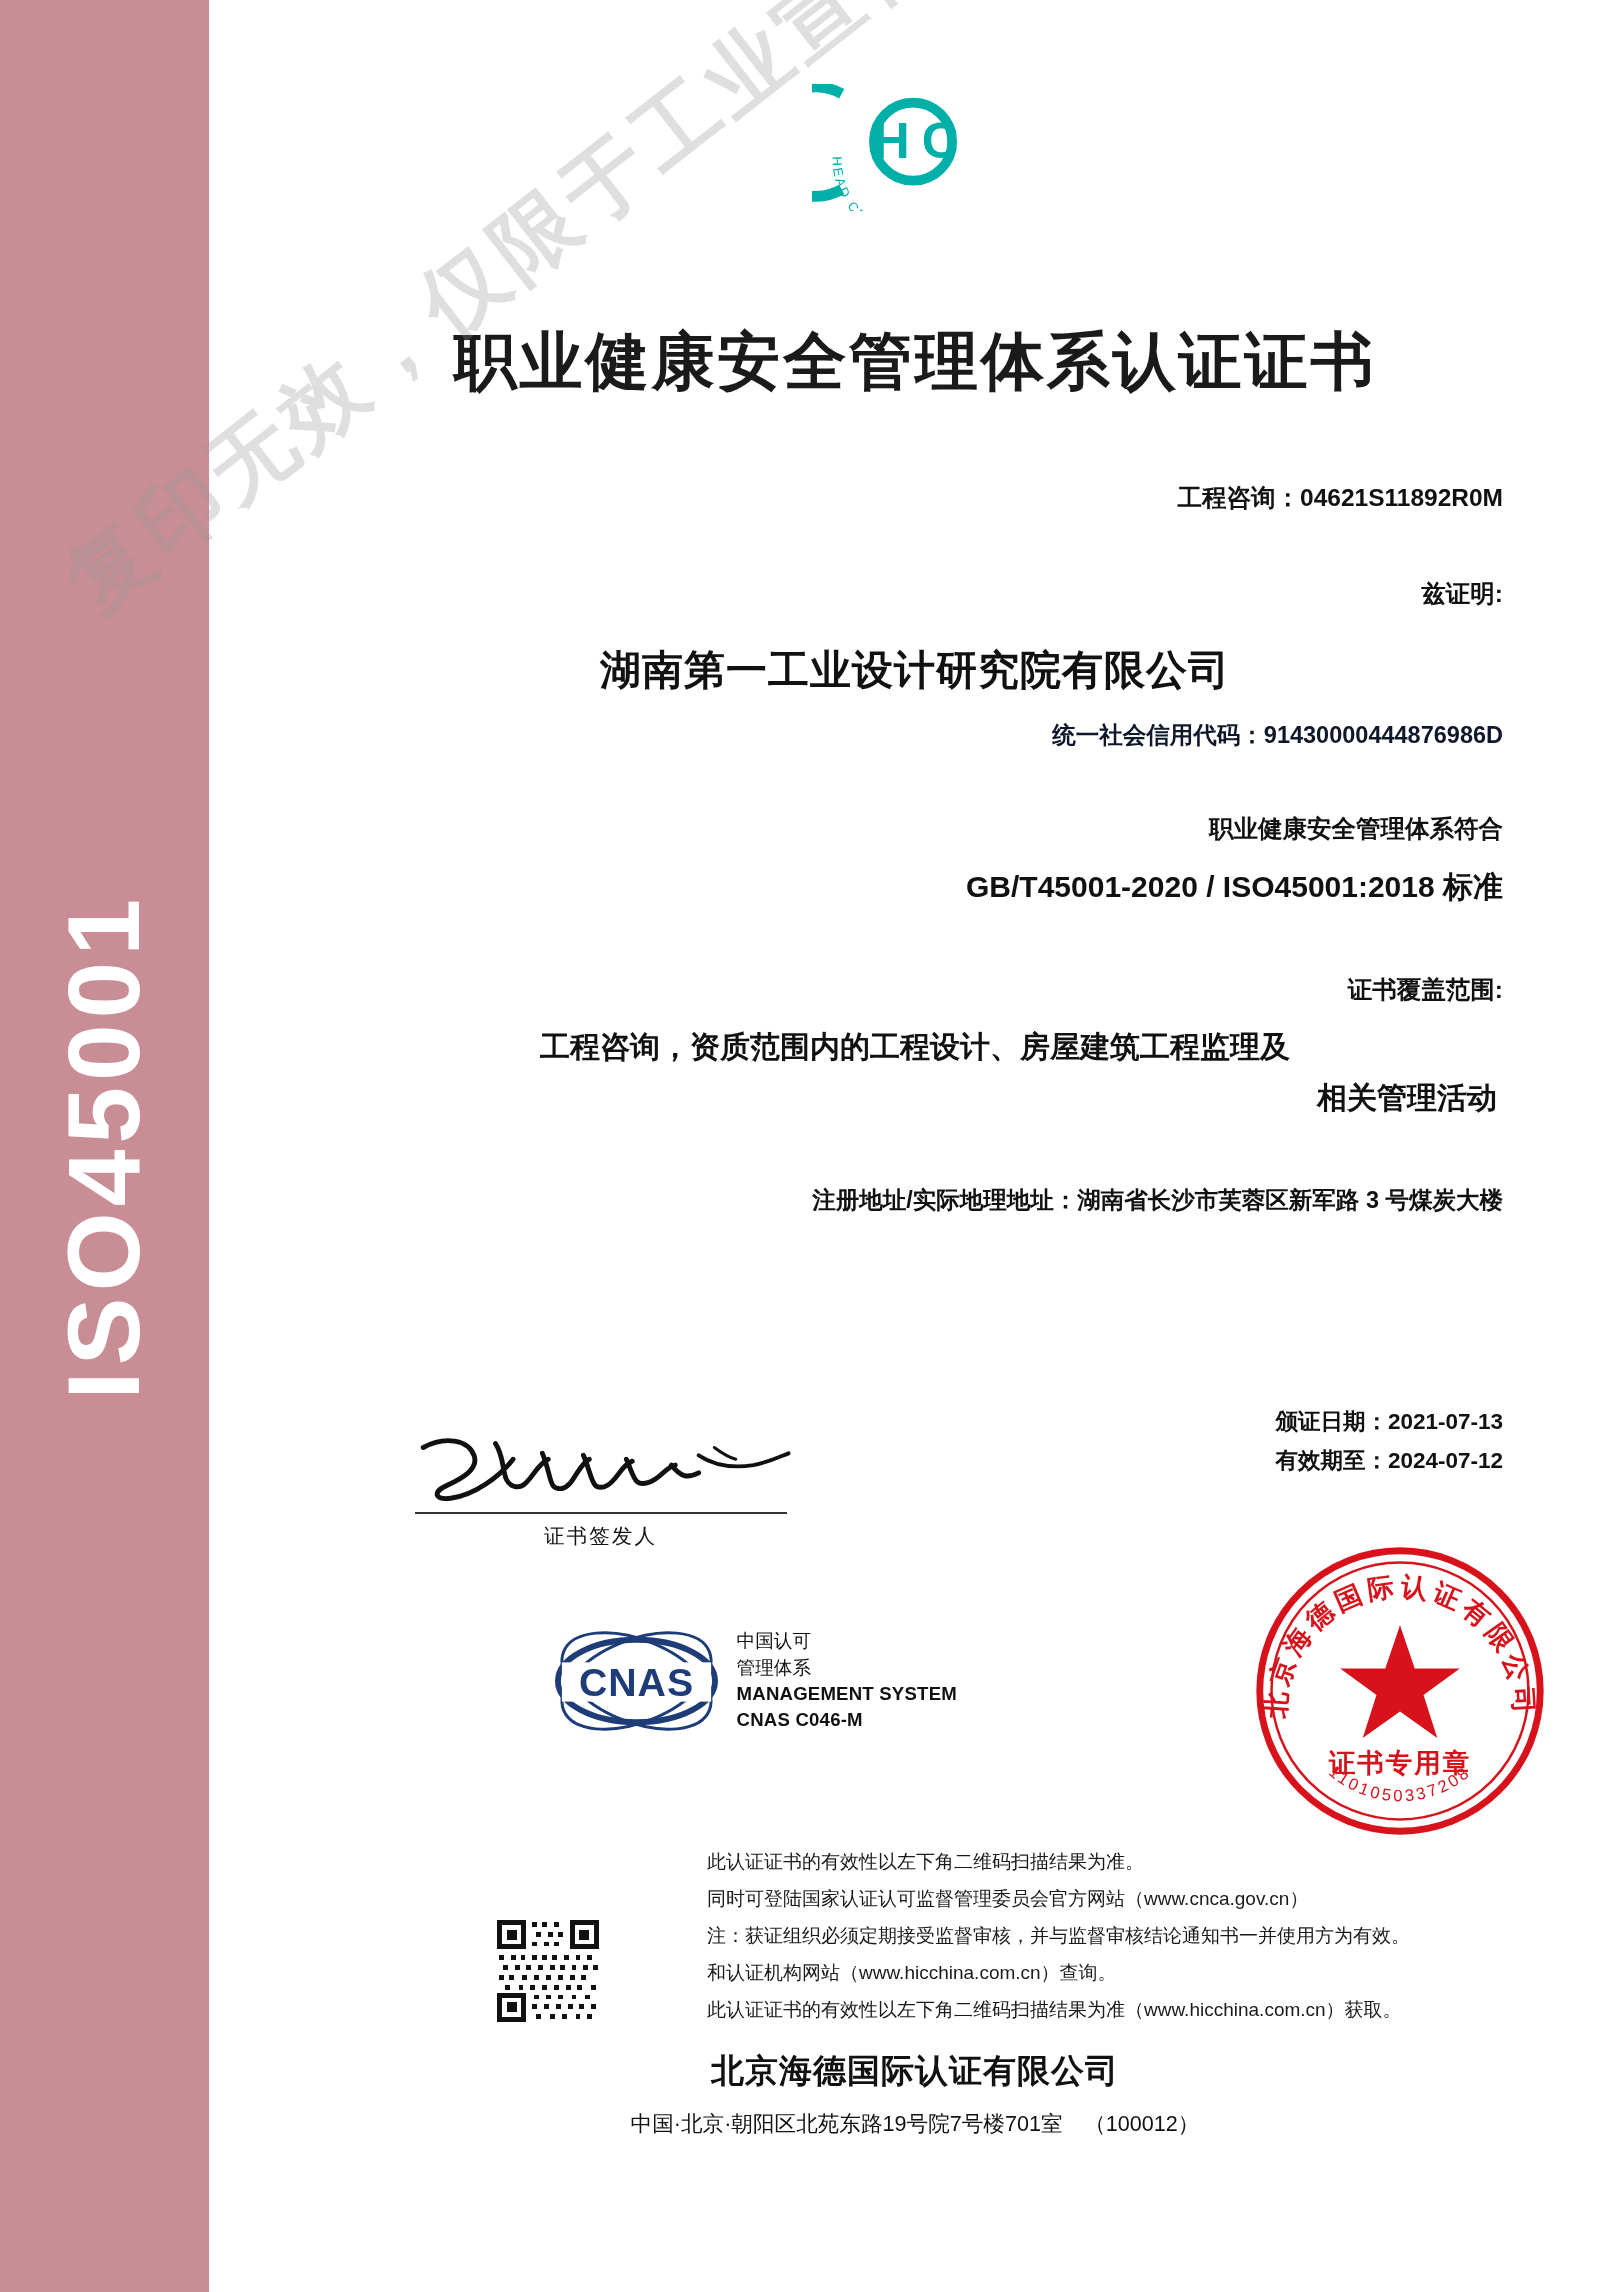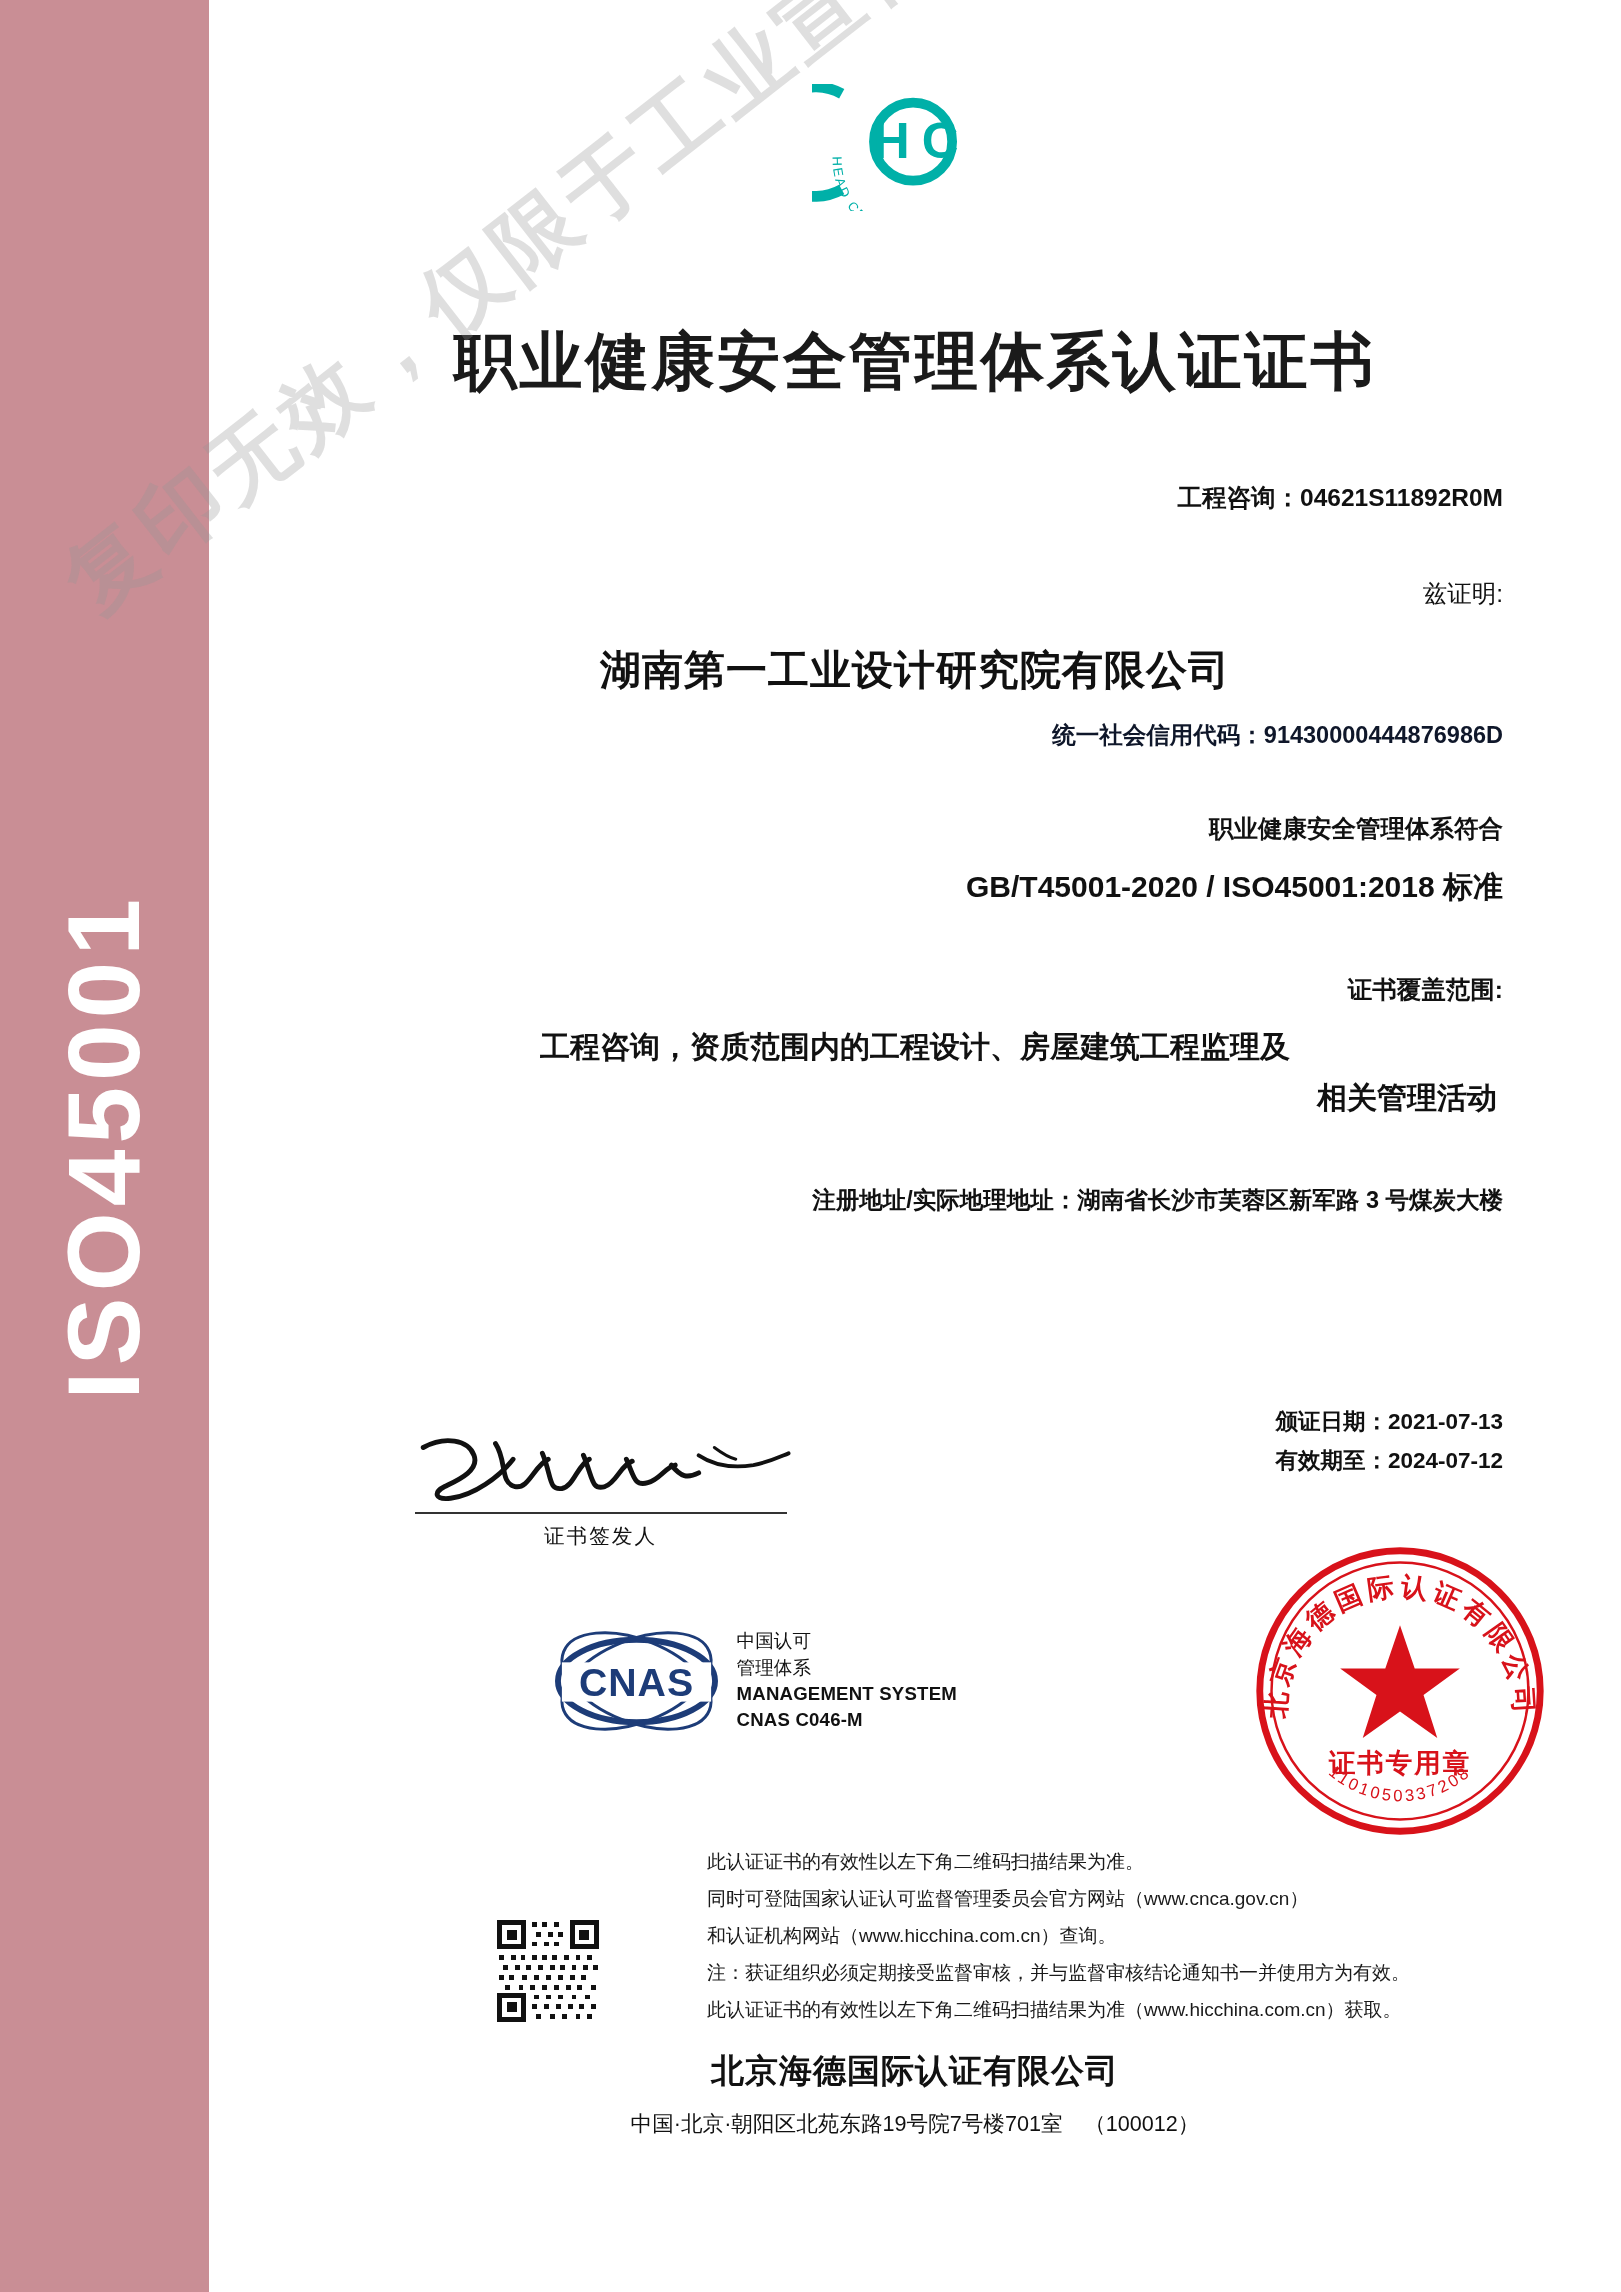--- a/index.html
+++ b/index.html
@@ -96,21 +96,21 @@
   .line-right { text-align: right; }
 
   .cert-no {
     font-size: 24.5px;
     font-weight: bold;
     color: #111;
     margin-top: 19.6px;
   }
   .hereby {
     font-size: 24.5px;
-    font-weight: normal;
+    font-weight: bold;
     color: #111;
     margin-top: 63px;
   }
   .company {
     font-size: 41px;
     font-weight: bold;
     color: #111;
     margin-top: 33px;
     text-align: center;
     letter-spacing: 1px;
@@ -453,22 +453,22 @@
           <rect x="70" y="100" width="5" height="5"></rect>
           <rect x="84" y="100" width="5" height="5"></rect>
           <rect x="96" y="100" width="5" height="5"></rect>
       </g>
     </svg>
   </div>
 
   <div class="notes">
     <div>此认证证书的有效性以左下角二维码扫描结果为准。</div>
     <div>同时可登陆国家认证认可监督管理委员会官方网站（www.cnca.gov.cn）</div>
+    <div>注：获证组织必须定期接受监督审核，并与监督审核结论通知书一并使用方为有效。</div>
     <div>和认证机构网站（www.hicchina.com.cn）查询。</div>
-    <div>注：获证组织必须定期接受监督审核，并与监督审核结论通知书一并使用方为有效。</div>
     <div>此认证证书的有效性以左下角二维码扫描结果为准（www.hicchina.com.cn）获取。</div>
   </div>
 
   <div class="issuer">北京海德国际认证有限公司</div>
   <div class="issuer-addr">中国·北京·朝阳区北苑东路19号院7号楼701室　（100012）</div>
 
 </div>
 
 
 </body></html>

